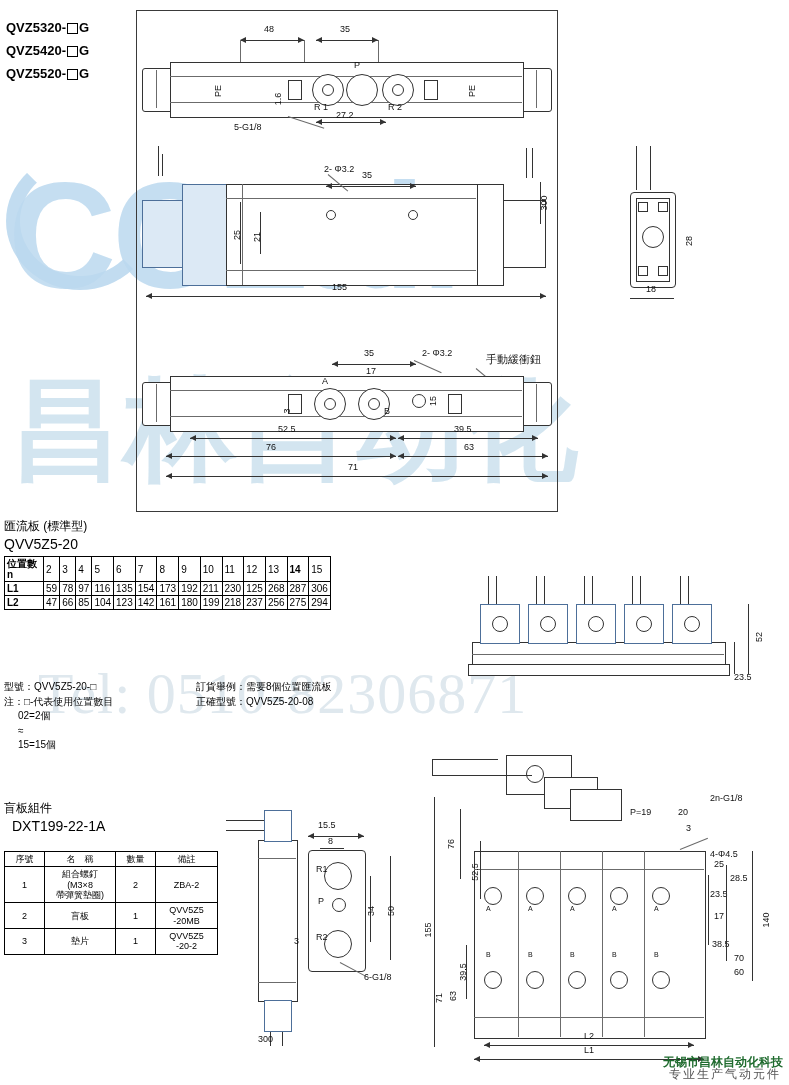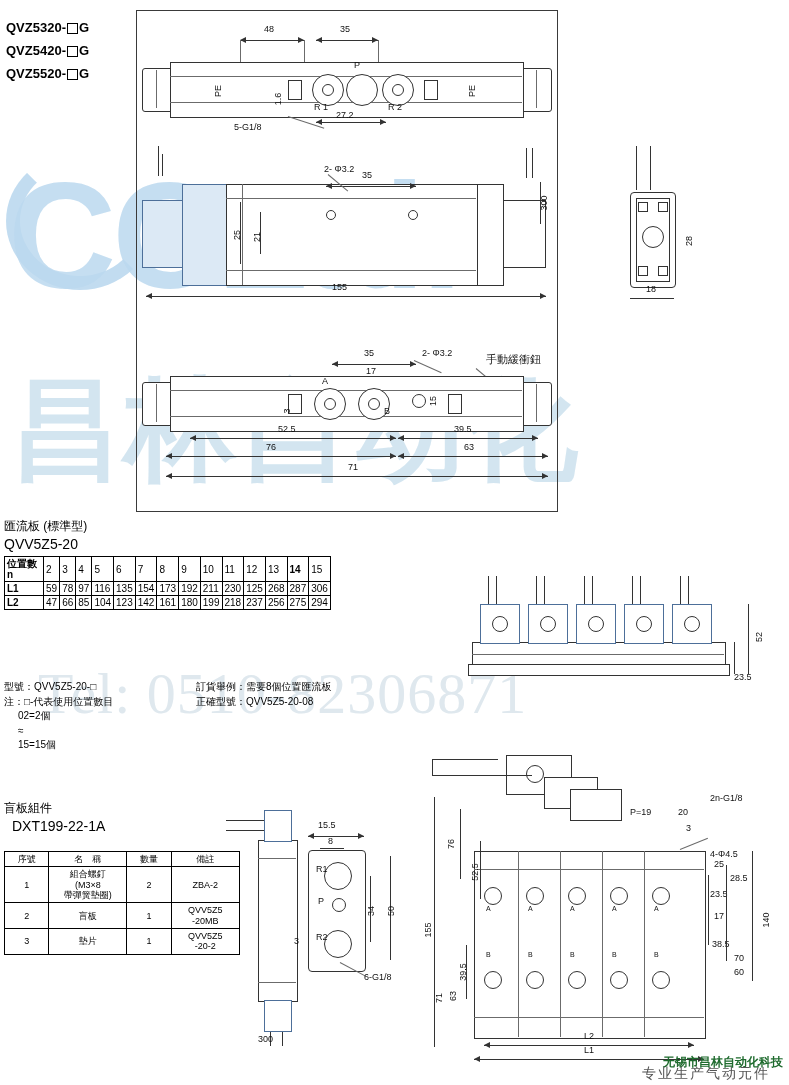--- a/index.html
+++ b/index.html
@@ -58,26 +58,26 @@
   .circ{position:absolute;border:1px solid #333;border-radius:50%;background:#fff;}
   .sm-sq{position:absolute;border:1px solid #333;background:#fff;}
   .arrowL,.arrowR{position:absolute;width:0;height:0;border-top:3px solid transparent;border-bottom:3px solid transparent;}
   .arrowL{border-right:6px solid #333;}
   .arrowR{border-left:6px solid #333;}
   
   table{border-collapse:collapse;}
   #t-qvv{position:absolute;left:4px;top:556px;font-size:10px;}
   #t-qvv td,#t-qvv th{border:1px solid #000;text-align:left;padding:1px 2px;font-weight:normal;}
   #t-qvv .rowhead{font-weight:bold;width:34px;}
-  #t-dxt{position:absolute;left:4px;top:851px;font-size:9px;width:236px;}
+  #t-dxt{position:absolute;left:4px;top:851px;font-size:9px;width:214px;}
   #t-dxt td,#t-dxt th{border:1px solid #000;text-align:center;padding:2px 1px;font-weight:normal;line-height:1.15;}
   .sec-title{position:absolute;font-weight:normal;}
   .note{position:absolute;font-size:10px;line-height:1.45;}
   .brand{position:absolute;right:6px;bottom:14px;font-size:12px;color:#1f6b2e;font-weight:bold;}
-  .brand2{position:absolute;right:19px;bottom:2px;font-size:14px;color:#555;letter-spacing:2px;}
+  .brand2{position:absolute;right:8px;bottom:2px;font-size:12px;color:#555;letter-spacing:2px;}
 </style>
 </head>
 <body>
 
 <div id="wm">
   <div class="wm-swirl"></div>
   <div class="wm-cc">CCLair</div>
   <div class="wm-cn">昌林自动化</div>
   <div class="wm-tel">Tel: 0510-82306871</div>
 </div>

